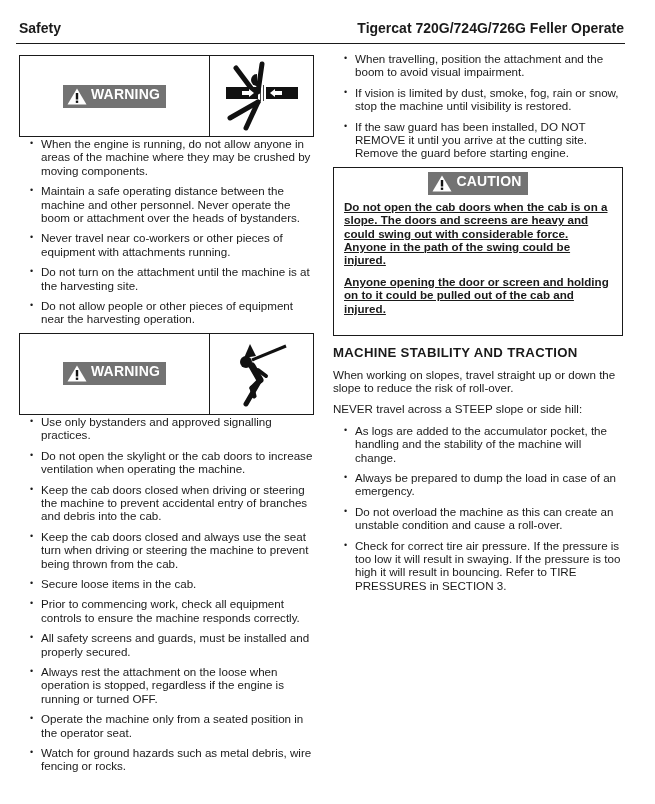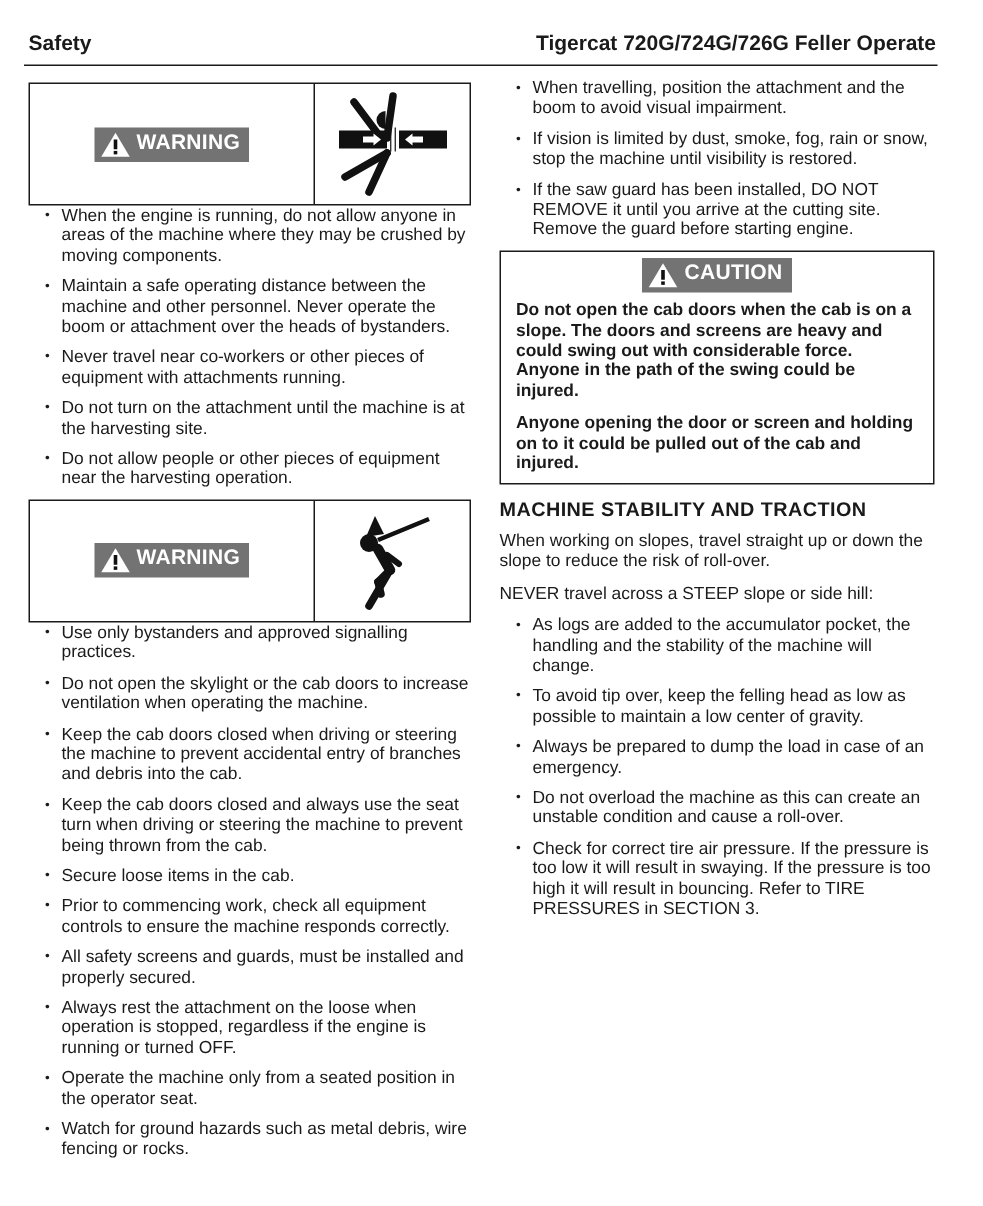--- a/index.html
+++ b/index.html
@@ -45,21 +45,21 @@
   }
   ul.bullets li::before {
     content: "\2022"; position: absolute; left: 11px; top: 0; font-size: 9px;
   }
   .left-list-1 { margin-top: 5px; }
   .left-list-2 { margin-top: 5px; }
   .gap-box { margin-top: 7px; }
 
   .caution-box {
     border: 1.3px solid #1a1a1a; margin-top: 1px; margin-right: 2px;
-    padding: 4px 10px 6px 10px; font-weight: bold; font-size: 11.6px; line-height: 13.4px;
+    padding: 4px 10px 20px 10px; font-weight: bold; font-size: 11.6px; line-height: 13.4px; text-decoration: underline;
   }
   .caution-box .label-wrap { text-align: center; margin-bottom: 5px; }
   .caution-box p { margin: 0 0 8px 0; }
   .caution-box p:last-child { margin-bottom: 0; }
 
   .section-title {
     font-weight: bold; font-size: 13.2px; margin: 10px 0 8px 0; letter-spacing: 0.3px;
   }
   .para { margin: 0 0 8px 0; }
   .right-list-2 { margin-top: 0; }
@@ -181,18 +181,17 @@
     <p>Do not open the cab doors when the cab is on a slope. The doors and screens are heavy and could swing out with considerable force. Anyone in the path of the swing could be injured.</p>
     <p>Anyone opening the door or screen and holding on to it could be pulled out of the cab and injured.</p>
   </div>
 
   <div class="section-title">MACHINE STABILITY AND TRACTION</div>
   <p class="para">When working on slopes, travel straight up or down the slope to reduce the risk of roll-over.</p>
   <p class="para">NEVER travel across a STEEP slope or side hill:</p>
 
   <ul class="bullets right-list-2">
     <li>As logs are added to the accumulator pocket, the handling and the stability of the machine will change.</li>
-    <li>To avoid tip over, keep the felling head as low as possible to maintain a low center of gravity.</li>
     <li>Always be prepared to dump the load in case of an emergency.</li>
     <li>Do not overload the machine as this can create an unstable condition and cause a roll-over.</li>
     <li>Check for correct tire air pressure. If the pressure is too low it will result in swaying. If the pressure is too high it will result in bouncing. Refer to TIRE PRESSURES in SECTION 3.</li>
   </ul>
 </div>
 
 </body></html>

